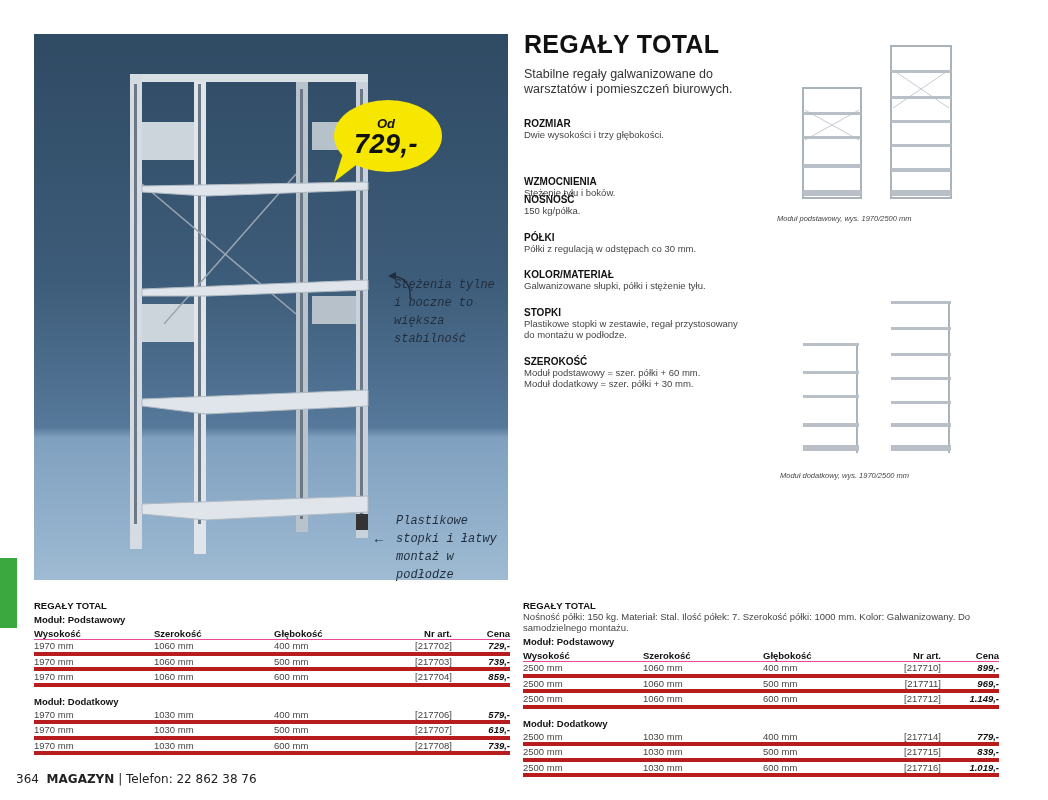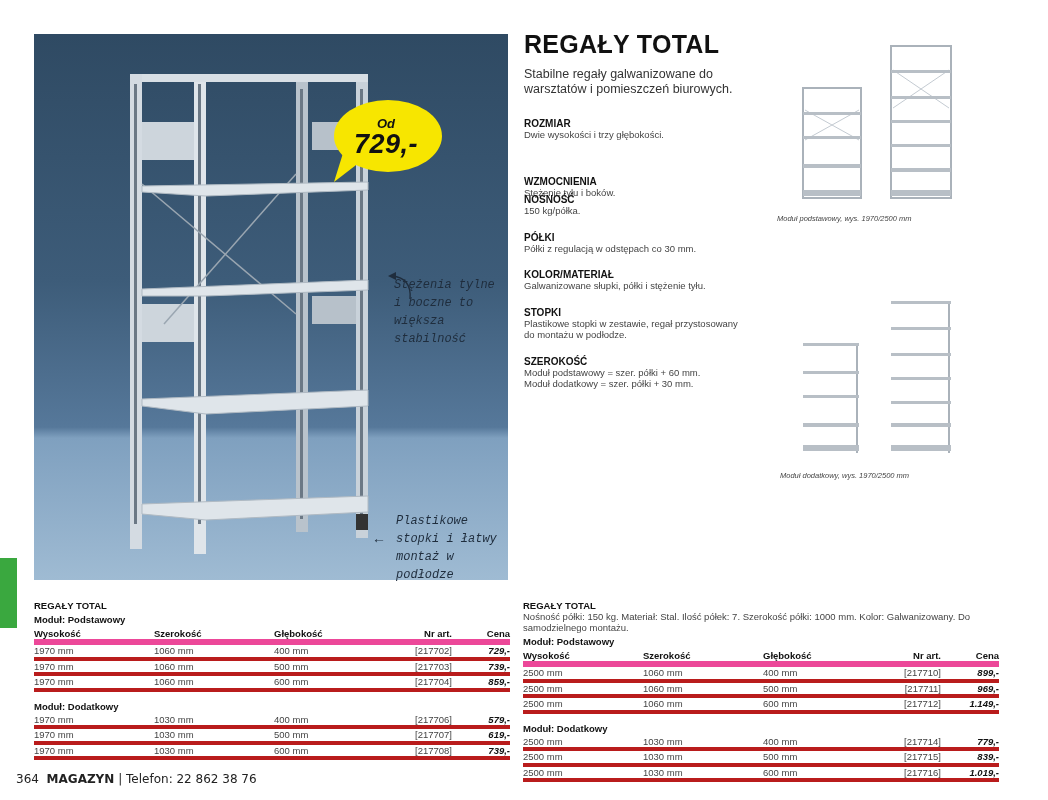--- a/index.html
+++ b/index.html
@@ -29,21 +29,21 @@
   .cap { font-size:7.5px; font-style:italic; color:#444; }
 
   
   .tblock { width:476px; }
   .tb-title { font-size:9.5px; font-weight:bold; color:#111; line-height:11px; }
   .tb-desc { font-size:9.5px; color:#444; line-height:11px; }
   .tb-mod { font-size:9.5px; font-weight:bold; color:#111; line-height:11px; margin-top:3px; }
   table { border-collapse:collapse; width:476px; margin-top:2px; }
   th { font-size:9.5px; font-weight:bold; color:#111; text-align:left; padding:0; height:12px; }
   td { font-size:9.5px; color:#444; padding:0; height:11.5px; border-bottom:4px solid #b91c1c;margin-top:9px; }
-  tr.hdr th { border-bottom:6px solid #ec4899; }
+  tr.hdr th { border-bottom:1px solid #ec4899; }
   .c1 { width:120px; } .c2 { width:120px; } .c3 { width:110px; }
   .c4 { width:68px; text-align:right; } .c5 { width:58px; text-align:right; }
   td.price { font-weight:bold; font-style:italic; color:#111; }
 
   .green-tab { left:0; top:558px; width:17px; height:70px; background:#3aa83f; }
   .footer { left:16px; top:772px; font-size:12px; color:#222; font-family:"DejaVu Sans", sans-serif; }
   .footer b { font-weight:bold; }
 </style>
 </head>
 <body>

